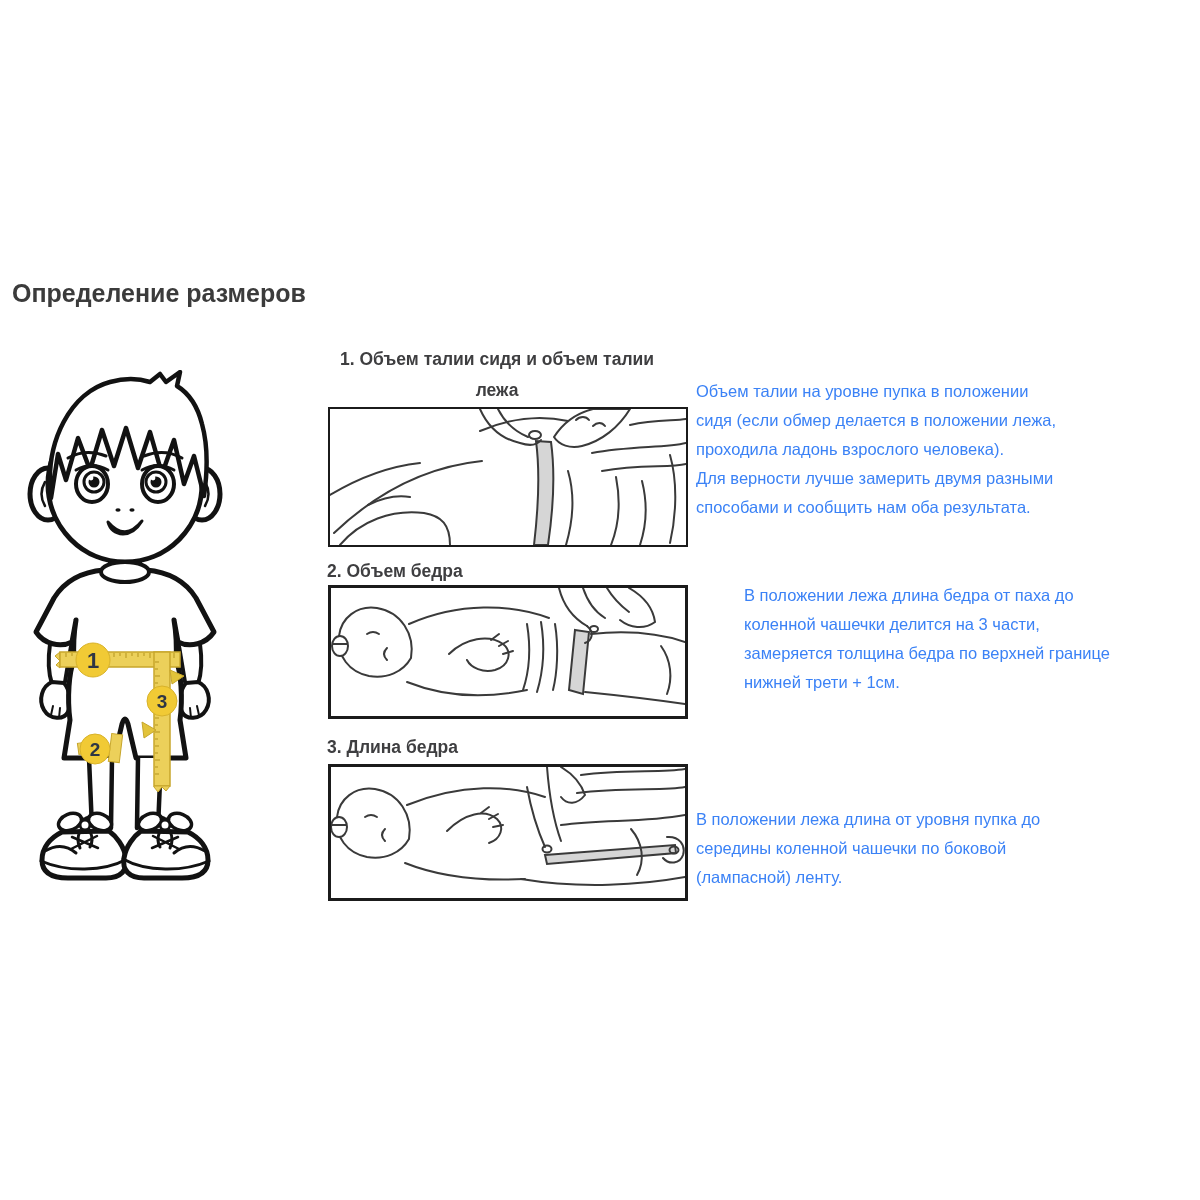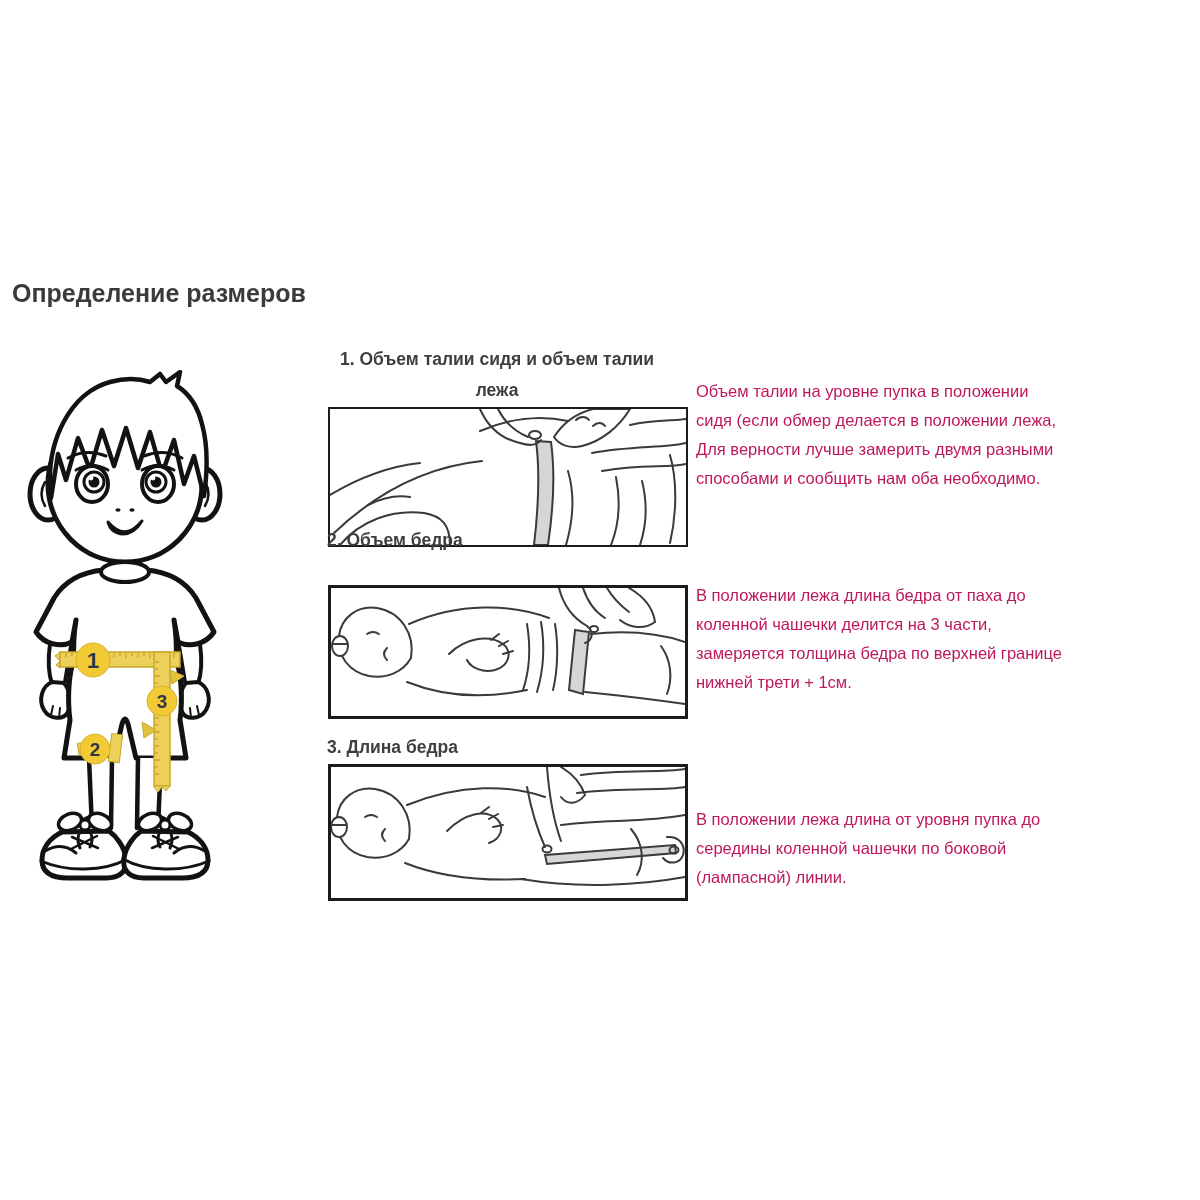--- a/index.html
+++ b/index.html
@@ -19,38 +19,38 @@
   .boy-figure {
     position: absolute; left: 14px; top: 370px;
     width: 222px; height: 514px;
   }
   .sec-h {
     position: absolute; left: 327px; width: 340px;
     font-size: 17.5px; line-height: 31px; font-weight: 700;
     color: #3e3e40;
   }
   .sec-h.h1 { top: 344px; text-align: center; }
-  .sec-h.h2 { top: 525px; }
+  .sec-h.h2 { top: 556px; }
   .sec-h.h3 { top: 732px; }
   .img-box {
     position: absolute; left: 328px; width: 360px;
     background: #fff;
   }
   .img-box.b1 { top: 407px; height: 140px; border: 2px solid #1b1b1b; }
   .img-box.b2 { top: 585px; height: 134px; border: 3px solid #1b1b1b; }
   .img-box.b3 { top: 764px; height: 137px; border: 3px solid #1b1b1b; }
   .img-box svg { position: absolute; left: 0; top: 0; width: 100%; height: 100%; }
   .desc {
     position: absolute; left: 696px;
     font-size: 16.5px; line-height: 29px;
-    color: #be185d;
+    color: #3b82f6;
   }
   .desc .ln { white-space: nowrap; }
   .desc.d1 { top: 377px; }
-  .desc.d2 { top: 581px; }
+  .desc.d2 { top: 581px; margin-left: 48px; }
   .desc.d3 { top: 805px; }
   .badge-num {
     font-weight: 700;
     font-family: "Liberation Sans", "DejaVu Sans", sans-serif;
   }
 </style>
 </head>
 <body>
 
 <h1 class="page-title">Определение размеров</h1>
@@ -149,22 +149,23 @@
       <path d="M312,72 C318,96 316,118 310,136"></path>
       <path d="M340,46 C348,74 346,108 340,134"></path>
       <path d="M300,16 C324,10 344,12 356,10"></path>
       <path d="M238,62 C245,86 243,112 236,136"></path>
     </g>
   </svg>
 </div>
 <div class="desc d1">
   <div class="ln">Объем талии на уровне пупка в положении</div>
   <div class="ln">сидя (если обмер делается в положении лежа,</div>
+  <div class="ln">проходила ладонь взрослого человека).</div>
   <div class="ln">Для верности лучше замерить двумя разными</div>
-  <div class="ln">способами и сообщить нам оба необходимо.</div>
+  <div class="ln">способами и сообщить нам оба результата.</div>
 </div>
 
 <div class="sec-h h2">2. Объем бедра</div>
 <div class="img-box b2">
   <svg viewBox="0 0 354 128" preserveAspectRatio="none" xmlns="http://www.w3.org/2000/svg">
     <g stroke="#3a3a3a" stroke-width="2" fill="none" stroke-linecap="round">
       <path d="M80,70 C84,46 70,24 46,20 C26,17 10,30 8,48 C6,68 18,84 38,88 C56,91 72,84 80,70 Z" fill="#fff"></path>
       <ellipse cx="9" cy="58" rx="8" ry="10" fill="#fff"></ellipse>
       <path d="M2,56 L16,56"></path>
       <path d="M56,60 Q50,66 56,72"></path>
@@ -220,14 +221,14 @@
       <ellipse cx="343" cy="83" rx="4.5" ry="3.5"></ellipse>
       <path d="M230,58 C272,52 312,56 354,48"></path>
       <path d="M300,62 C312,76 314,94 306,108"></path>
       <path d="M190,112 C250,122 310,118 354,110"></path>
     </g>
   </svg>
 </div>
 <div class="desc d3">
   <div class="ln">В положении лежа длина от уровня пупка до</div>
   <div class="ln">середины коленной чашечки по боковой</div>
-  <div class="ln">(лампасной) линии.</div>
+  <div class="ln">(лампасной) ленту.</div>
 </div>
 
 </body></html>

